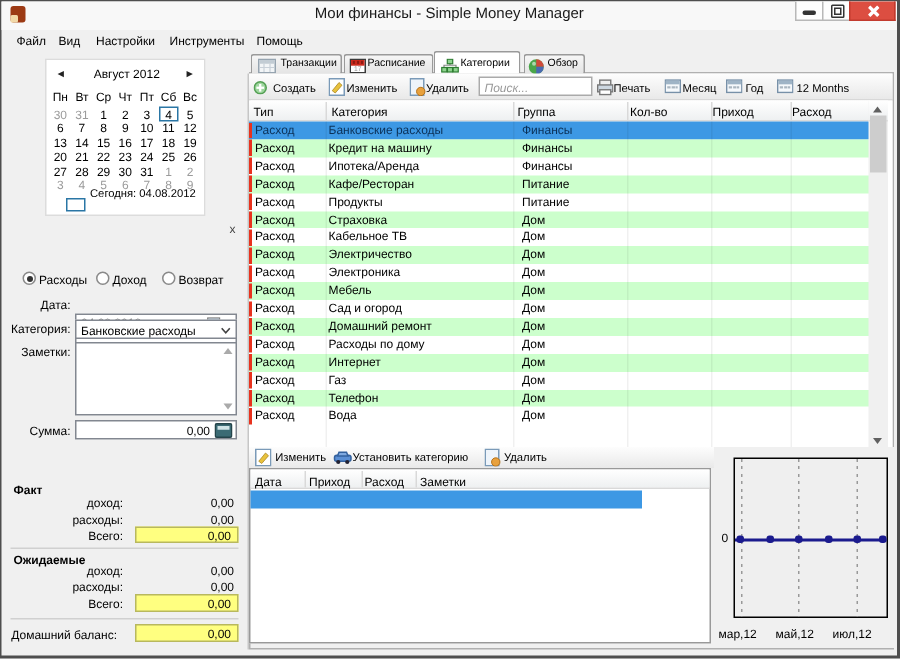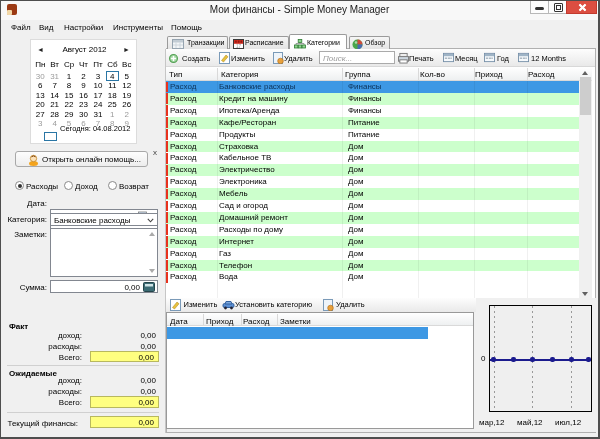--- a/index.html
+++ b/index.html
@@ -206,28 +206,20 @@
         <span class="gray">7</span>
         <span class="gray">8</span>
         <span class="gray">9</span>
       </div>
     <div id="selday" style="left:75px; top:31px"></div>
     <div id="todaybox"></div>
     <div id="todaytxt">Сегодня: 04.08.2012</div>
   </div>
 
   <div id="helpx">x</div>
-  <div id="helpbtn">
-    <svg class="abs" style="left:12px;top:2px" width="11" height="12" viewBox="0 0 11 12">
-      <ellipse cx="5.5" cy="9.5" rx="4.5" ry="2.5" fill="#f4a41d"></ellipse>
-      <circle cx="5.5" cy="4.5" r="3.2" fill="#fce1b8" stroke="#b97a10" stroke-width="0.7"></circle>
-      <path d="M3.5 2.8 q2 -1.8 4 0" stroke="#7c3f09" fill="none"></path>
-    </svg>
-    <div class="t">Открыть онлайн помощь...</div>
-  </div>
 
   <div class="radio sel" style="left:14px; top:180px"></div>
   <div class="rlabel" style="left:25px; top:181px">Расходы</div>
   <div class="radio" style="left:63px; top:180px"></div>
   <div class="rlabel" style="left:74px; top:181px">Доход</div>
   <div class="radio" style="left:107px; top:180px"></div>
   <div class="rlabel" style="left:118px; top:181px">Возврат</div>
 
   <div class="flabel" style="left:0px; top:198px; width:46px">Дата:</div>
   <div class="field" style="top:208px; height:28px">
@@ -273,21 +265,21 @@
   <div class="sumlabel" style="left:8px; top:368px; font-weight:bold; text-align:center">Ожидаемые</div>
   <div class="sumlabel" style="left:20px; top:375px; width:61px">доход:</div>
   <div class="sumval" style="left:120px; top:375px; width:35px">0,00</div>
   <div class="sumlabel" style="left:20px; top:386px; width:61px">расходы:</div>
   <div class="sumval" style="left:120px; top:386px; width:35px">0,00</div>
   <div class="sumlabel" style="left:20px; top:397px; width:61px">Всего:</div>
   <div class="yellow" style="top:395px; height:12px">
       <span>0,00</span>
     </div>
   <div class="sep" style="top:411px"></div>
-  <div class="sumlabel" style="left:0px; top:418px; width:77px">Текущий финансы:</div>
+  <div class="sumlabel" style="left:0px; top:418px; width:77px">Домашний баланс:</div>
   <div class="yellow" style="top:415px; height:12px">
       <span>0,00</span>
     </div>
 
   <div id="tabpage"></div>
 
   <div class="tab" style="left:166px; width:61px">
     <svg class="abs" style="left:4px;top:2px" width="12" height="10" viewBox="0 0 12 10">
       <rect x="0.5" y="0.5" width="11" height="9" fill="#f2f5f7" stroke="#96a4b0"></rect>
       <rect x="1" y="1" width="10" height="2.5" fill="#c2ccd4"></rect>

